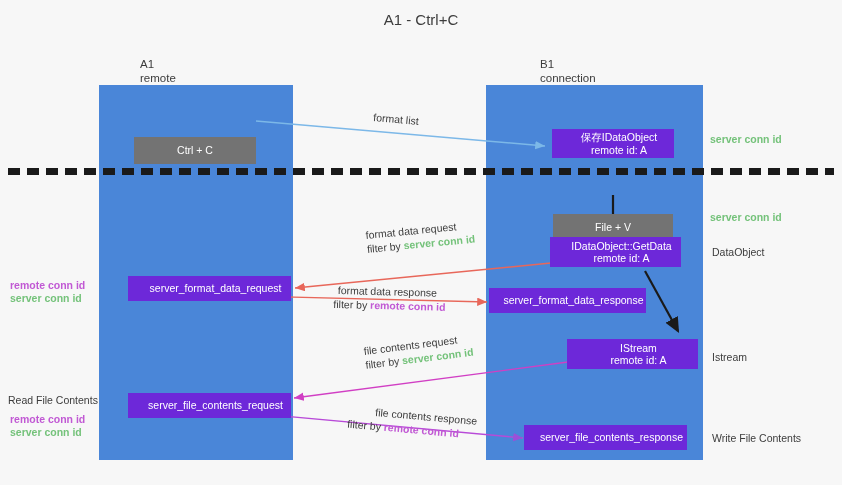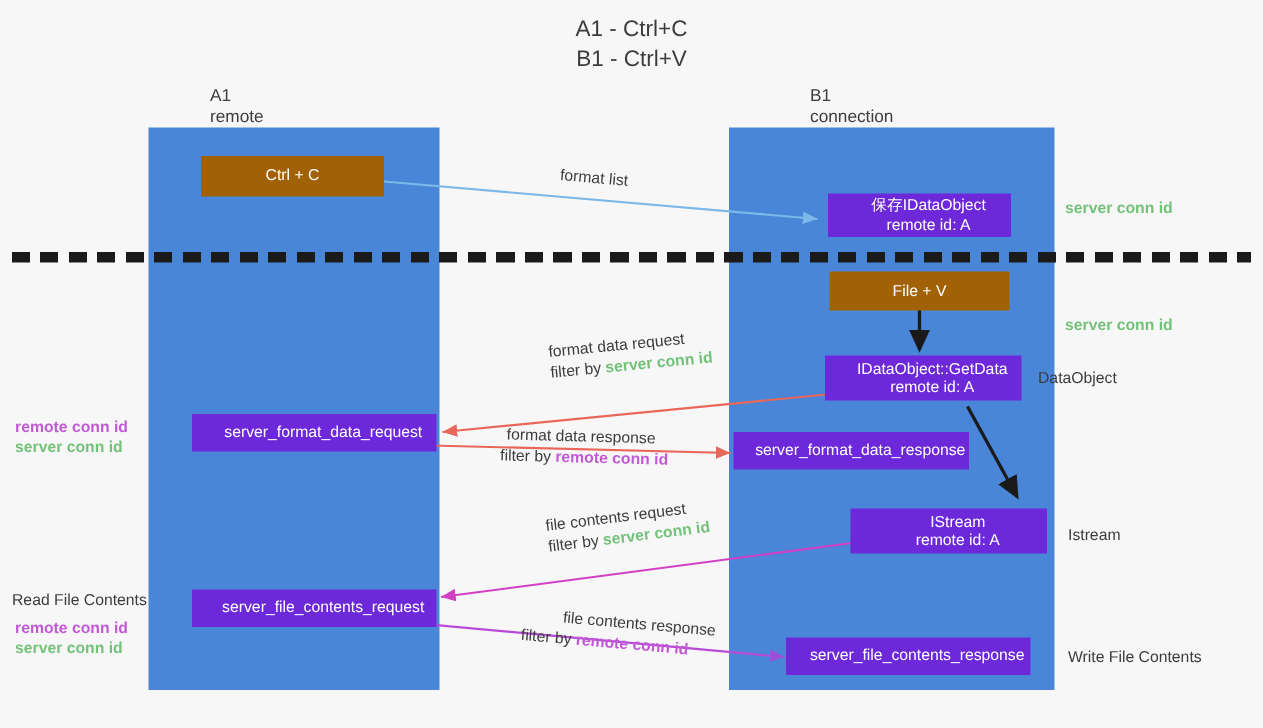--- a/index.html
+++ b/index.html
@@ -21,21 +21,21 @@
     font-size:11.5px;line-height:13.5px;
   }
 
   
   .box{
     position:absolute;display:flex;flex-direction:column;
     align-items:center;justify-content:center;
     color:#ffffff;font-size:10.5px;line-height:12.5px;
     text-align:center;box-sizing:border-box;
   }
-  .box.green{background:#a16207;}
+  .box.green{background:#737373;margin-top:33px;}
   .box.orange{background:#6d28d9;padding-left:12px;}
   .box .l2{font-size:10.5px;}
 
   
   .rot{position:absolute;font-size:10.5px;line-height:14px;white-space:nowrap;
        color:#3c3c3c;transform-origin:left top;}
   .rot b.g{color:#74c27a;font-weight:bold;}
   .rot b.p{color:#c159d4;font-weight:bold;}
 
   
@@ -52,21 +52,20 @@
 
   .sidelbl{position:absolute;font-size:10.5px;line-height:14px;white-space:nowrap;}
 </style>
 </head>
 <body>
 
 <div id="stage">
 
   <div id="title">
     <div>A1 - Ctrl+C</div>
-    <div>B1 - Ctrl+V</div>
   </div>
 
   <div class="col-head" style="left:140px;top:58px;width:110px;">
     <div>A1</div>
     <div>remote</div>
   </div>
   <div class="col-head" style="left:540px;top:58px;width:110px;">
     <div>B1</div>
     <div>connection</div>
   </div>
@@ -176,21 +175,21 @@
 
   <div class="rot" style="left:376px;top:405px;transform:rotate(5deg);">
     <div>file contents response</div>
     <div style="margin-left:-27px;">
       <span>filter by </span><b class="p">remote conn id</b>
     </div>
   </div>
 
   <div class="sidelbl" style="left:710px;top:132px;color:#74c27a;font-weight:bold;">server conn id</div>
   <div class="sidelbl" style="left:710px;top:210px;color:#74c27a;font-weight:bold;">server conn id</div>
-  <div class="sidelbl" style="left:692px;top:245px;color:#3c3c3c;">DataObject</div>
+  <div class="sidelbl" style="left:712px;top:245px;color:#3c3c3c;">DataObject</div>
   <div class="sidelbl" style="left:712px;top:350px;color:#3c3c3c;">Istream</div>
   <div class="sidelbl" style="left:712px;top:431px;color:#3c3c3c;">Write File Contents</div>
 
   <div class="sidelbl" style="left:10px;top:278px;color:#c159d4;font-weight:bold;">remote conn id</div>
   <div class="sidelbl" style="left:10px;top:291px;color:#74c27a;font-weight:bold;">server conn id</div>
 
   <div class="sidelbl" style="left:8px;top:393px;color:#3c3c3c;text-align:center;">Read File Contents</div>
   <div class="sidelbl" style="left:10px;top:412px;color:#c159d4;font-weight:bold;">remote conn id</div>
   <div class="sidelbl" style="left:10px;top:425px;color:#74c27a;font-weight:bold;">server conn id</div>
 

